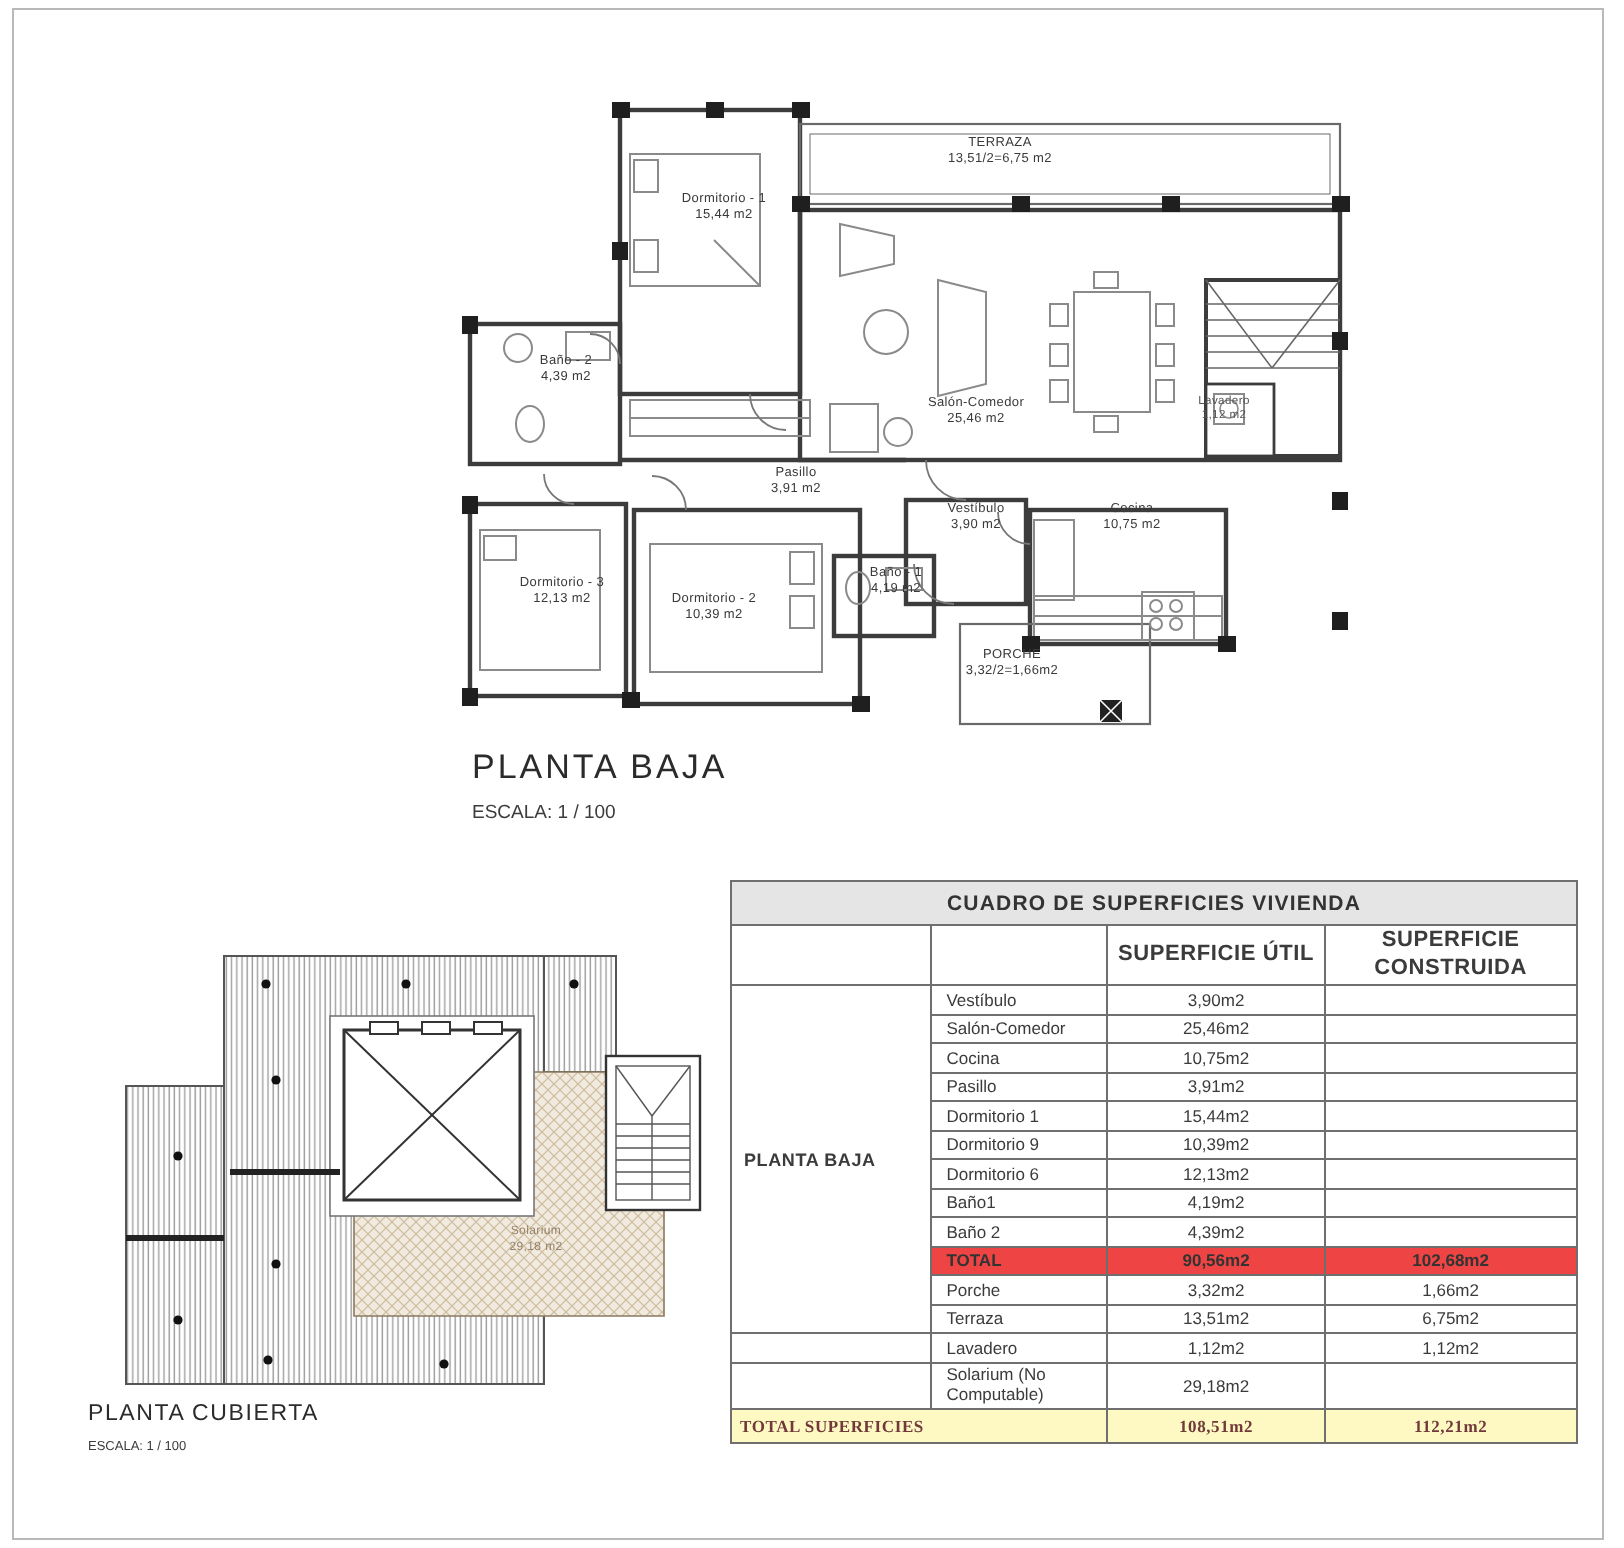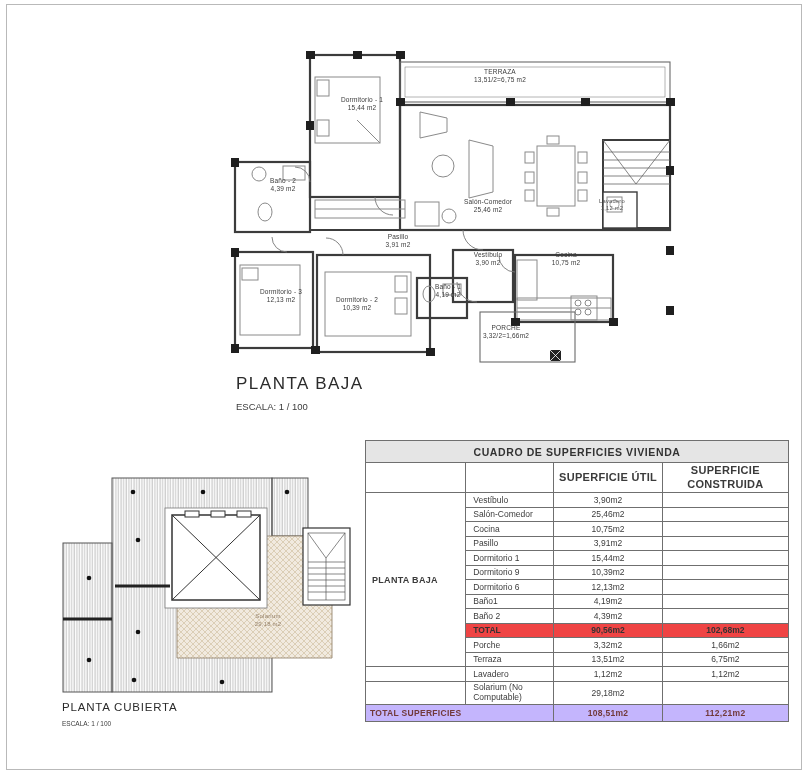--- a/index.html
+++ b/index.html
@@ -46,22 +46,23 @@
     white-space:normal;line-height:1.25;letter-spacing:.3px;
   }
   .surface-table .group{
     font-weight:bold;font-size:9px;vertical-align:middle;padding-left:6px;
     letter-spacing:.3px;
   }
   .surface-table .name{padding-left:7px;}
   .surface-table .num{text-align:center;}
   .surface-table tr.total-row td{background:#ef4444;font-weight:bold;color:#333;}
   .surface-table tr.footer-row td{
-    background:#c4b5fd;font-weight:bold;color:#71393a;height:16px;
+    background:#fef9c3;font-weight:bold;color:#71393a;height:16px;
     letter-spacing:.3px;
+    font-family:Liberation Serif, serif;
   }
   .surface-table .wrap{white-space:normal;line-height:1.15;height:22px;margin-top:48px;}
 </style>
 </head>
 <body>
 
 <div class="page-frame"></div>
 
 <svg id="plan-baja-svg" class="plan-svg" viewBox="0 0 465 330">
   <g fill="none" stroke="#3c3c3c" stroke-width="2.2">
@@ -290,21 +291,21 @@
       <circle cx="79" cy="210" r="2.3"></circle>
       <circle cx="167" cy="212" r="2.3"></circle>
   </g>
 </svg>
 
 <div class="room-label solarium" style="left:268px;top:613px;">
   <div>Solarium</div>
   <div>29,18 m2</div>
 </div>
 
-<div class="plan-title small" style="left:62px;top:701px;">
+<div class="plan-title small" style="left:44px;top:701px;">
   <div class="t1">PLANTA CUBIERTA</div>
   <div class="t2">ESCALA: 1 / 100</div>
 </div>
 
 <table class="surface-table">
   <colgroup>
       <col style="width:100px">
       <col style="width:88px">
       <col style="width:108px">
       <col style="width:126px">

